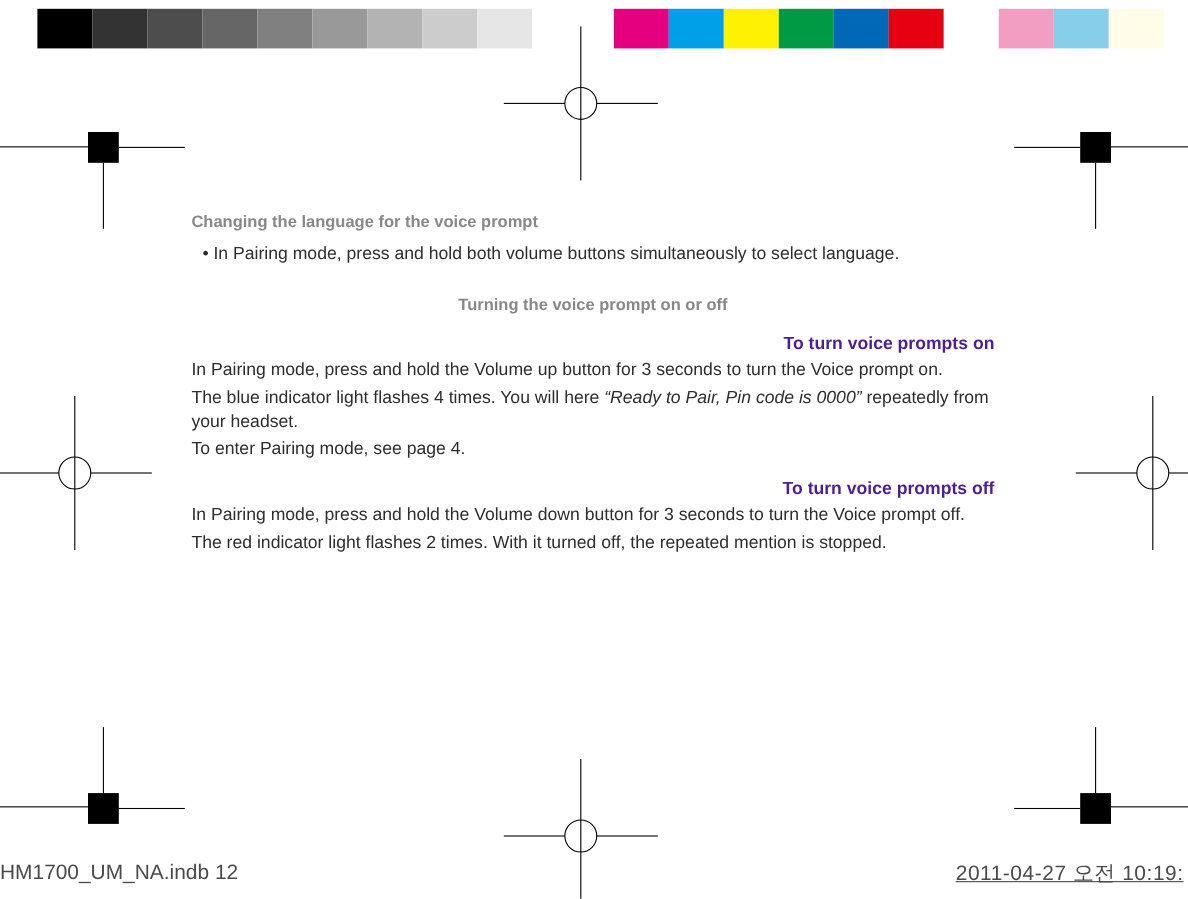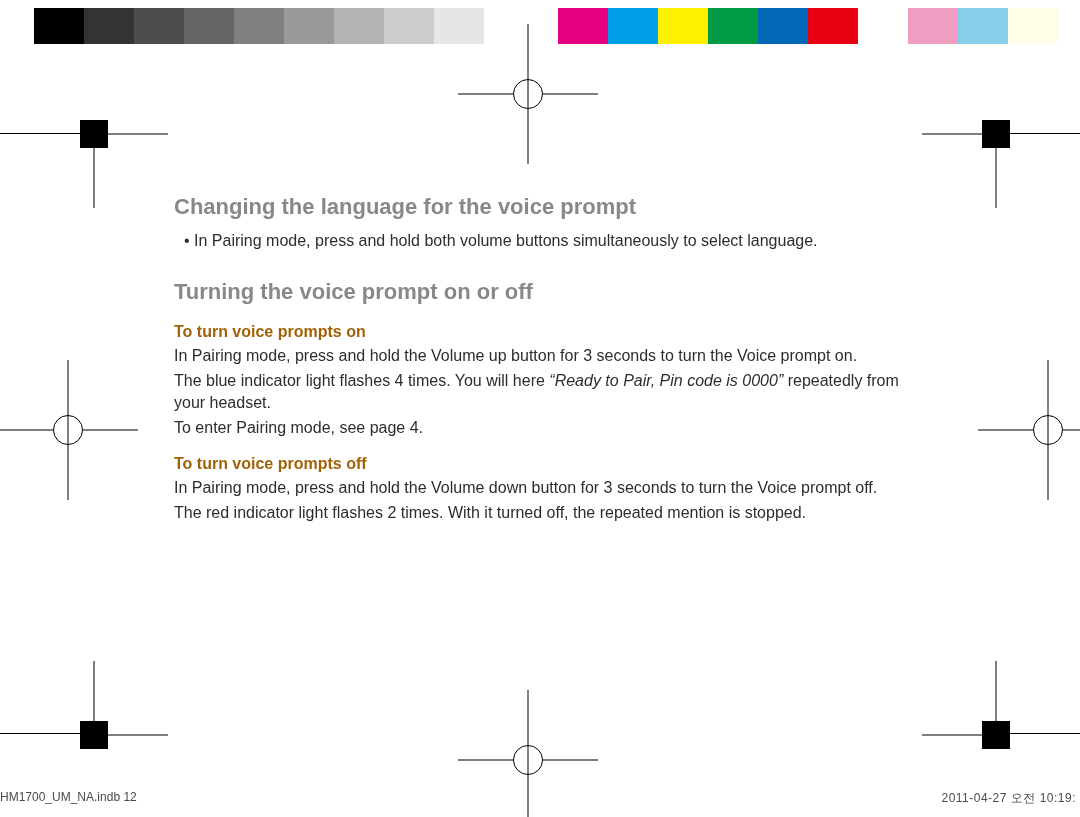--- a/index.html
+++ b/index.html
@@ -102,45 +102,46 @@
     position: absolute;
     left: 174px;
     top: 192px;
     width: 730px;
     color: #2d2d2d;
     font-size: 16px;
     line-height: 1.35;
   }
   .page h2 {
     color: #888;
-    font-size: 22px;
+    font-size: 15px;
     font-weight: bold;
     margin-bottom: 8px;
   }
-  .page h2.second { margin-top: 26px; }
+  .page h2.second { margin-top: 26px; text-align: center; }
   .page p { margin-bottom: 4px; }
-  .page .sub { font-weight: bold; color: #a16207; margin-top: 14px; margin-bottom: 2px; }
+  .page .sub { font-weight: bold; color: #4c1d95; margin-top: 14px; margin-bottom: 2px; text-align: right; }
   .page ul { list-style: none; margin: 6px 0 0 10px; }
   .page ul li::before { content: "• "; }
   .italic { font-style: italic; }
   .pnum { margin-top: 22px; }
 
   
   .footer {
     position: absolute;
     bottom: 10px;
     left: 0;
     right: 4px;
     display: flex;
     justify-content: space-between;
-    font-size: 12px;
+    font-size: 19px;
     color: #4a4a4a;
     font-family: Arial, sans-serif;
-  }
-  .footer .right { letter-spacing: 0.5px; }
+    align-items: center;
+  }
+  .footer .right { letter-spacing: 0.5px; text-decoration: underline; }
 </style>
 </head>
 <body>
 
 <div class="colorbar">
   <div id="cb-left" style="display:flex;flex:1;">
       <div class="sw" style="background: rgb(0, 0, 0);"></div>
       <div class="sw" style="background: rgb(51, 51, 51);"></div>
       <div class="sw" style="background: rgb(77, 77, 77);"></div>
       <div class="sw" style="background: rgb(102, 102, 102);"></div>

